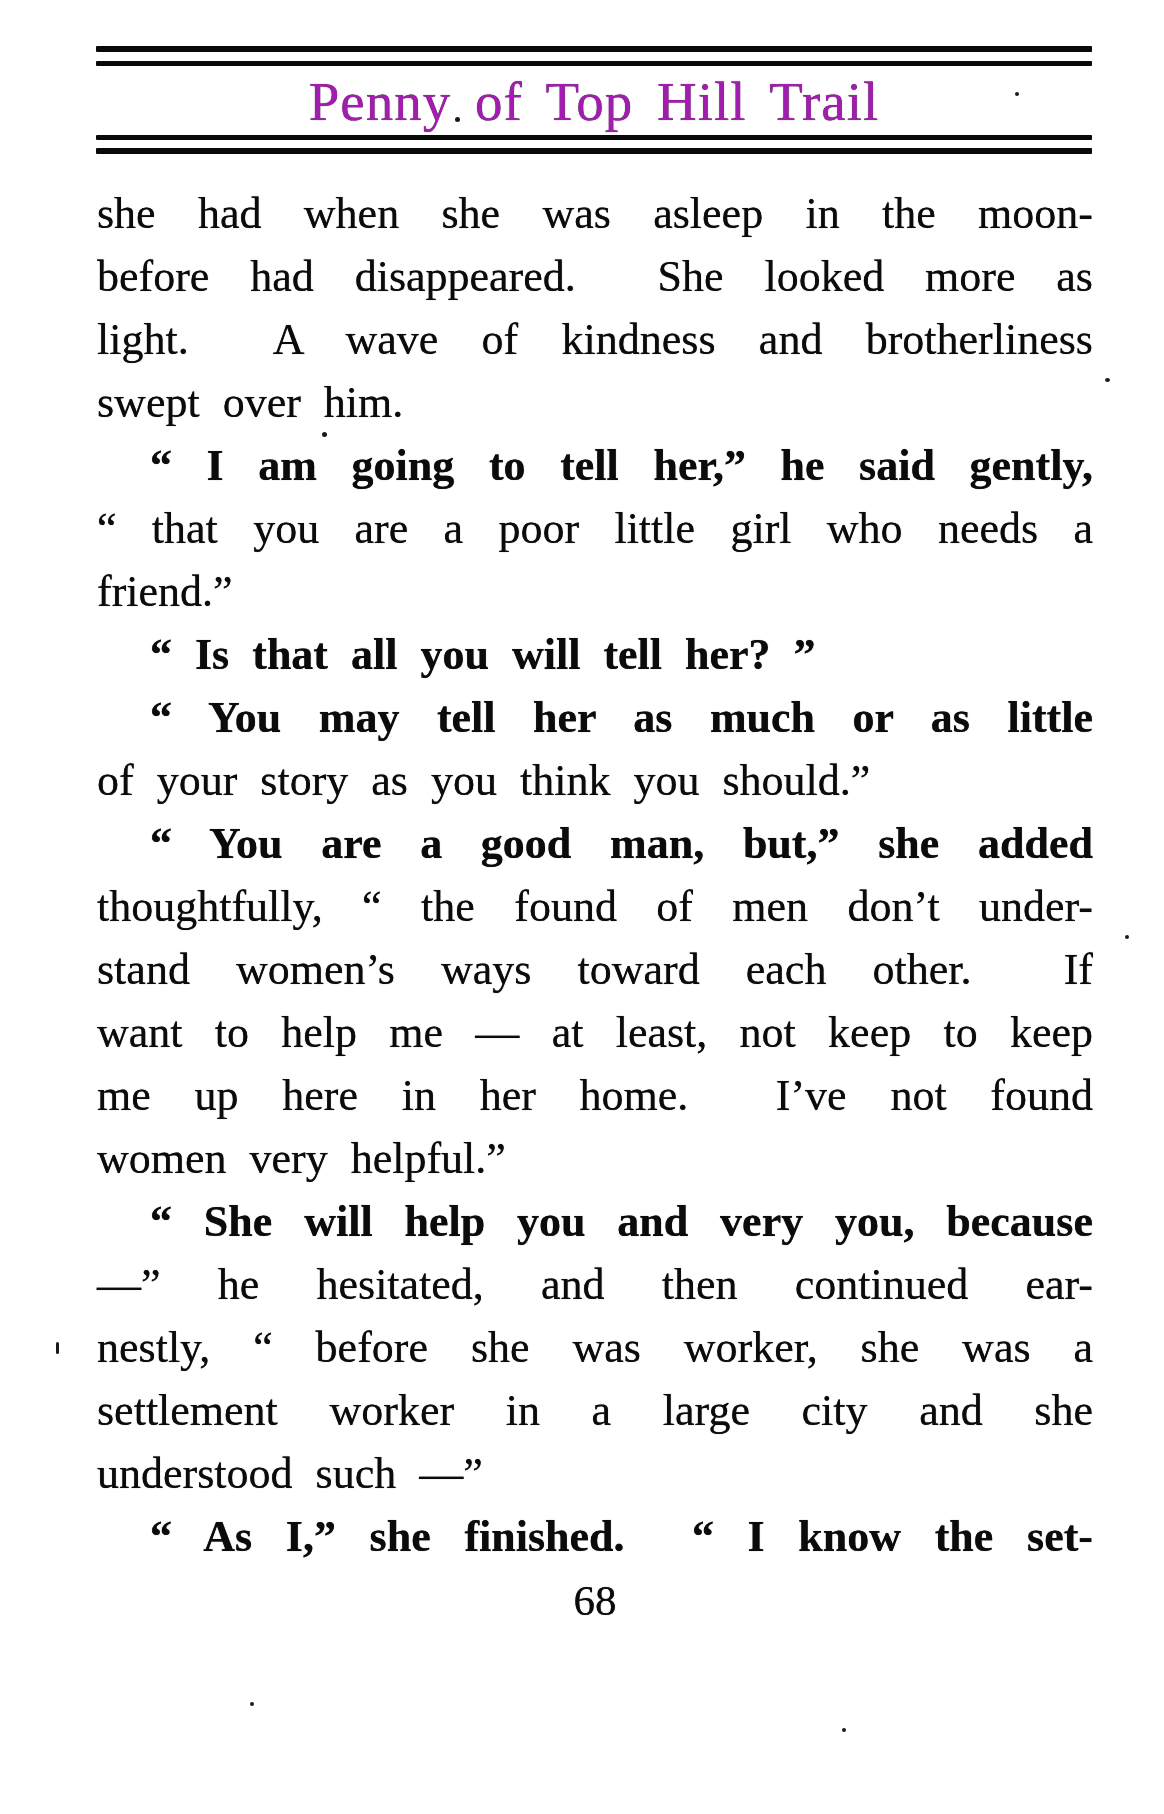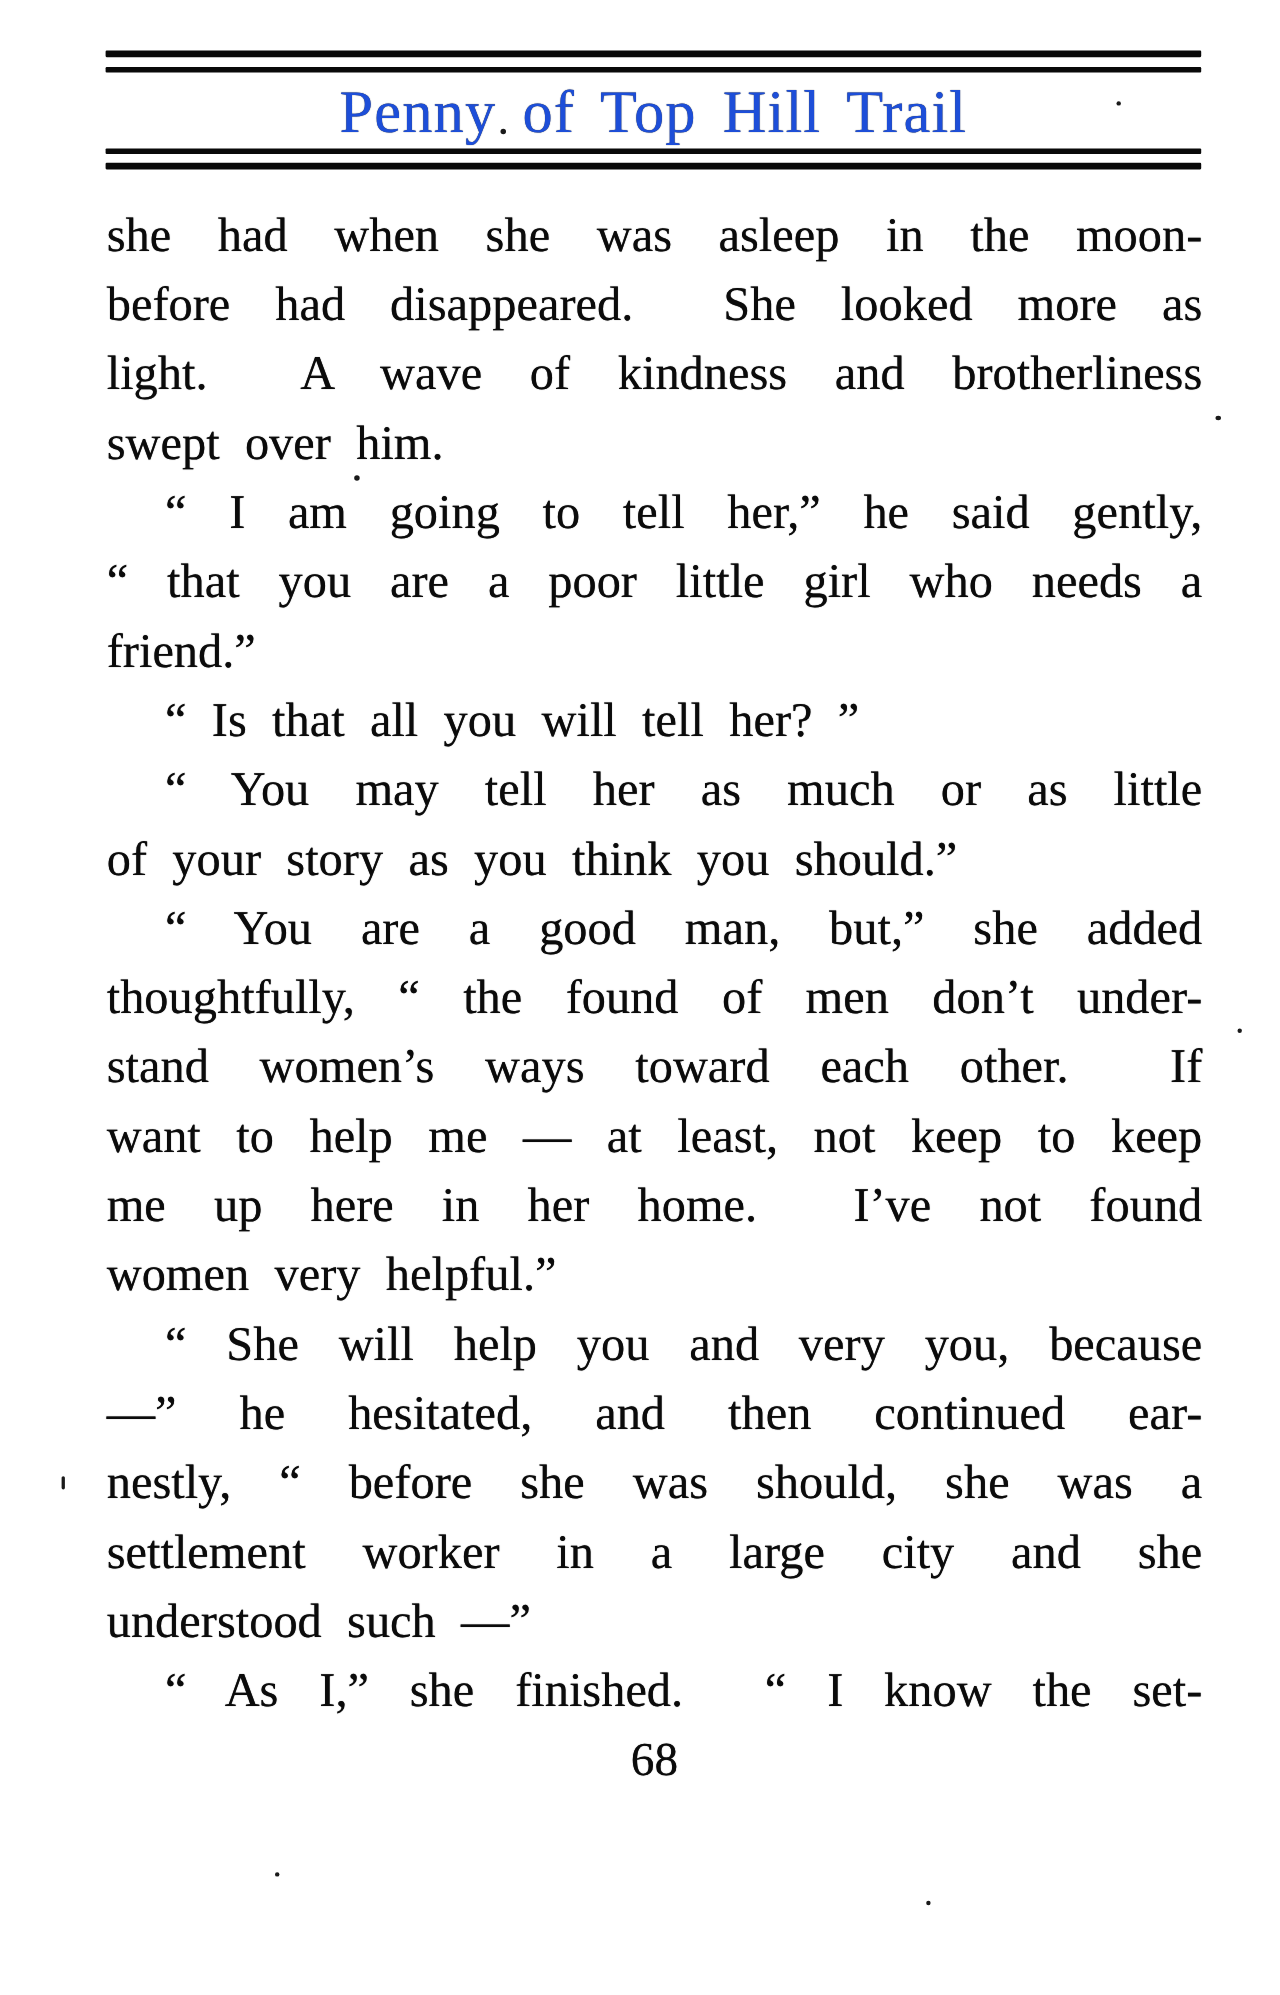--- a/index.html
+++ b/index.html
@@ -26,21 +26,21 @@
   .rule.r3 { top: 135px; height: 5px; }
   .rule.r4 { top: 148px; height: 6px; }
 
   .running-head {
     position: absolute;
     left: 96px; width: 996px; top: 70px;
     text-align: center;
     font-size: 55px;
     letter-spacing: 1px;
     word-spacing: 9px;
-    color: #1d4ed8;
+    color: #a21caf;
     text-shadow: 0 0 0.8px rgba(0,0,0,0.85);
     white-space: nowrap;
   }
 
   
   .text-block {
     position: absolute;
     left: 97px; top: 182px; width: 996px;
     font-size: 44px;
     line-height: 63px;
@@ -50,21 +50,21 @@
     text-align: justify;
     text-align-last: justify;
     word-spacing: 5px;
     white-space: normal;
   }
   .line.pe {            
     text-align: left;
     text-align-last: left;
     word-spacing: 12px;
   }
-  .line.indent { padding-left: 53px; }
+  .line.indent { padding-left: 53px; font-weight: bold; }
 
   .folio {
     position: absolute;
     left: 97px; width: 996px; top: 1576px;
     text-align: center;
     font-size: 43px;
     text-shadow: 0 0 0.7px rgba(0,0,0,0.85);
   }
 
   
@@ -97,21 +97,21 @@
     <div class="line indent">“ You may tell her as much or as little</div>
     <div class="line pe">of your story as you think you should.”</div>
     <div class="line indent">“ You are a good man, but,” she added</div>
     <div class="line">thoughtfully, “ the found of men don’t under-</div>
     <div class="line">stand women’s ways toward each other.&nbsp; If</div>
     <div class="line">want to help me — at least, not keep to keep</div>
     <div class="line">me up here in her home.&nbsp; I’ve not found</div>
     <div class="line pe">women very helpful.”</div>
     <div class="line indent">“ She will help you and very you, because</div>
     <div class="line">—” he hesitated, and then continued ear-</div>
-    <div class="line">nestly, “ before she was should, she was a</div>
+    <div class="line">nestly, “ before she was worker, she was a</div>
     <div class="line">settlement worker in a large city and she</div>
     <div class="line pe">understood such —”</div>
     <div class="line indent">“ As I,” she finished.&nbsp; “ I know the set-</div>
   </div>
 
   <div class="folio">68</div>
 
   <div class="speck" style="left:322px; top:432px; width:5px; height:5px;"></div>
   <div class="speck" style="left:455px; top:117px; width:5px; height:5px;"></div>
   <div class="speck" style="left:1015px; top:92px; width:4px; height:4px;"></div>

